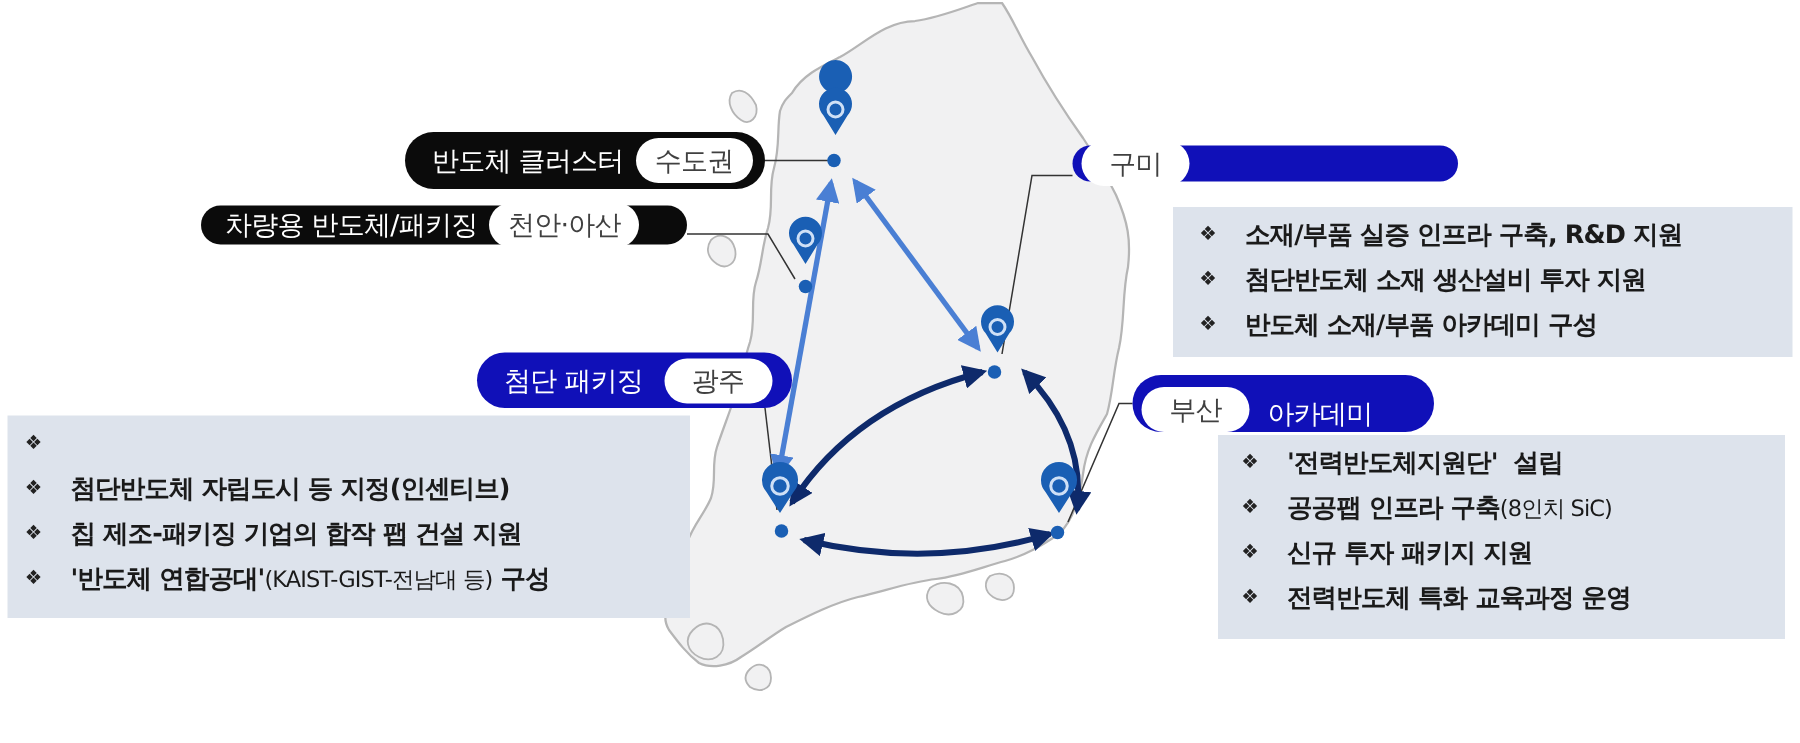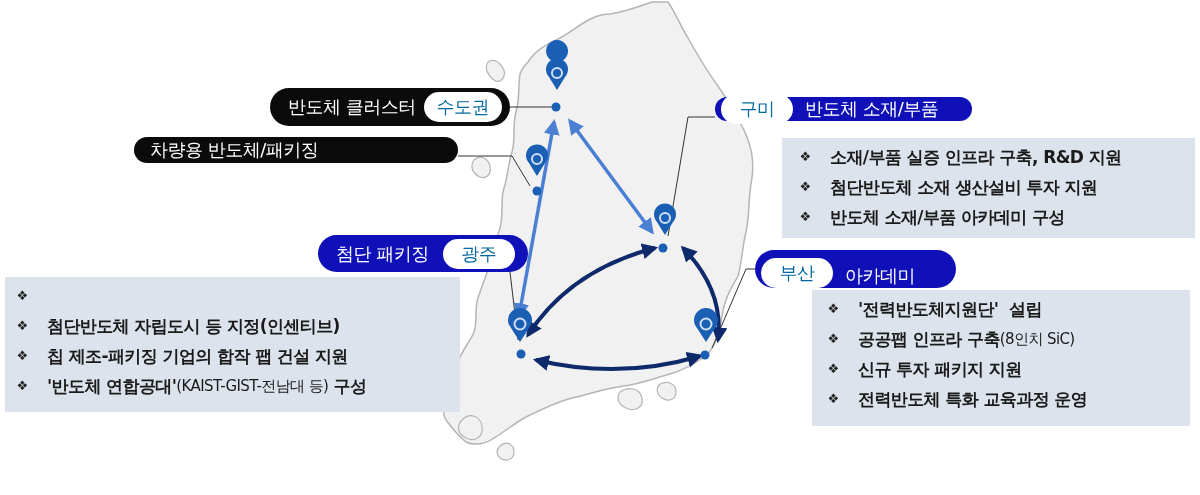--- a/index.html
+++ b/index.html
@@ -12,21 +12,21 @@
   #map { position:absolute; left:0; top:0; width:1200px; height:495px; }
   .pill {
     position:absolute; display:flex; align-items:center;
     border-radius:22px; box-sizing:border-box;
     font-weight:normal; white-space:nowrap;
   }
   .pill.black { background:#0b0b0b; color:#fff; }
   .pill.blue  { background:#1010b8; color:#fff; }
   .pill .label { font-size:18px; letter-spacing:-0.5px; }
   .pill .city {
-    background:#fff; color:#0369a1; border-radius:18px;
+    background:#fff; color:#404040; border-radius:18px;
     font-size:18px; letter-spacing:-0.5px;
     display:flex; align-items:center; justify-content:center;
     height:30px; box-sizing:border-box;
   }
   .info {
     position:absolute; background:#dde3ec; box-sizing:border-box;
     padding:4px 0 0 0;
   }
   .info ul { list-style:none; margin:0; padding:0; }
   .info li {
@@ -114,25 +114,25 @@
   </g>
 </svg>
 
 <div class="pill black" style="left:270px; top:88px; width:240px; height:38px; padding-left:18px;">
   <span class="label">반도체 클러스터</span>
   <span class="city" style="margin-left:8px; width:78px;">수도권</span>
 </div>
 
 <div class="pill black" style="left:134px; top:137px; width:324px; height:26px; padding-left:16px;">
   <span class="label">차량용 반도체/패키징</span>
+  <span class="city" style="margin-left:8px; width:100px;">천안·아산</span>
 </div>
 
 <div class="pill blue" style="left:715px; top:97px; width:257px; height:24px; padding-left:6px;">
   <span class="city" style="width:72px;">구미</span>
-  <span class="label" style="margin-left:12px;">반도체 소재/부품</span>
 </div>
 
 <div class="info" style="left:782px; top:138px; width:413px; height:100px; padding-left:12px;">
   <ul>
     <li>
         <span class="bullet">❖</span>
         <span>소재/부품 실증 인프라 구축, R&amp;D 지원</span>
       </li>
     <li>
         <span class="bullet">❖</span>

